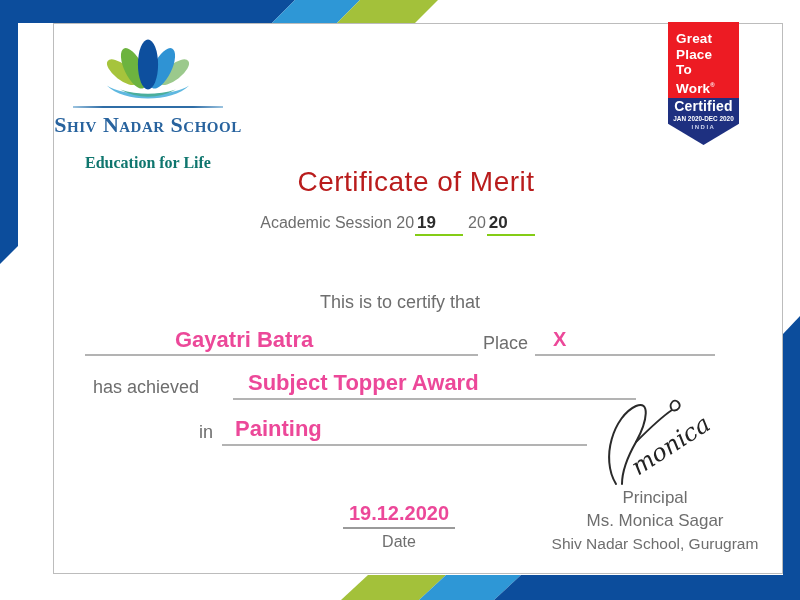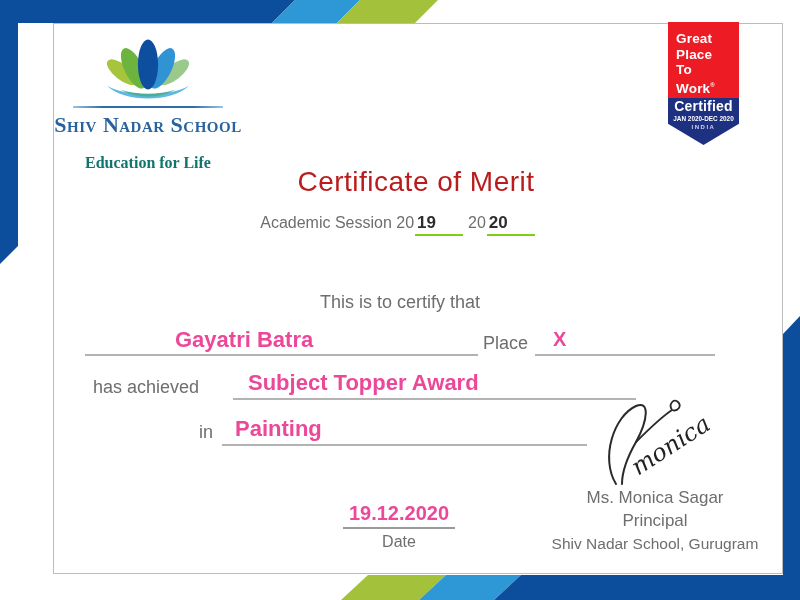--- a/index.html
+++ b/index.html
@@ -123,18 +123,18 @@
     <path d="M18,90 C2,64 16,22 38,12 C52,6 50,26 38,48 C30,62 24,76 24,90" fill="none" stroke="#2a2a2a" stroke-width="2" stroke-linecap="round"></path>
     <path d="M38,48 C52,34 62,24 74,16 C70,10 76,4 80,8 C84,12 80,18 74,16" fill="none" stroke="#2a2a2a" stroke-width="1.8" stroke-linecap="round"></path>
     <text transform="translate(40 82) rotate(-33)" font-family="DejaVu Serif, serif" font-style="italic" font-size="24" fill="#222">monica</text>
   </svg>
 
   <div class="abs fill date-val">19.12.2020</div>
   <div class="uline" style="left:343px;top:527px;width:112px;border-color:#9a9a9a;"></div>
   <div class="abs gray date-lbl">Date</div>
 
   <div class="principal gray">
+    <div>Principal</div>
     <div>Ms. Monica Sagar</div>
-    <div>Principal</div>
     <div class="org">Shiv Nadar School, Gurugram</div>
   </div>
 
 </div>
 
 </body></html>

